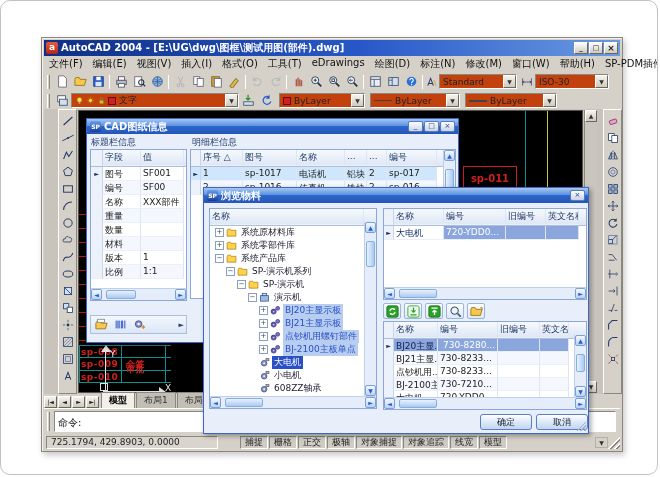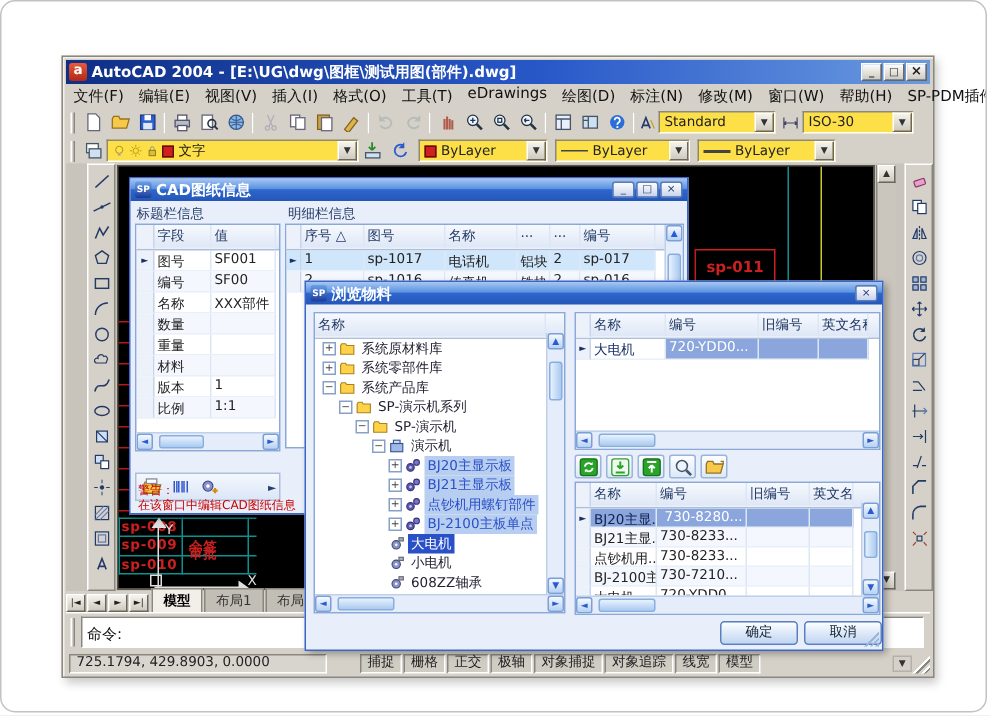--- a/index.html
+++ b/index.html
@@ -23,21 +23,21 @@
   #menubar{left:2px;top:18px;right:2px;height:15px;display:flex;align-items:center;font-size:10px;color:#111;background:#d5d1c8}
   .menu-item{padding:0 5px;white-space:nowrap}
   #menubar .spacer{flex:1}
 
   .grip{width:3px;height:14px;border-left:1px solid #fff;border-right:1px solid #8a877e;margin:0 3px;flex:0 0 auto}
   #tb1{left:2px;top:33px;right:2px;height:21px;display:flex;align-items:center;background:#d5d1c8}
   #tb2{left:2px;top:54px;right:2px;height:17px;display:flex;align-items:center;background:#d5d1c8}
   .tb-btn{width:18px;height:18px;display:flex;align-items:center;justify-content:center;background:transparent;border:none;padding:0}
   .tb-btn.grayed{opacity:.5}
   .sep{width:1px;height:14px;background:#96938a;border-right:1px solid #fff;margin:0 2px;flex:0 0 auto}
-  .combo{height:15px;background:#fde047;border:1px solid;border-color:#8a877e #fff #fff #8a877e;display:flex;align-items:center;
+  .combo{height:15px;background:#c2410c;border:1px solid;border-color:#8a877e #fff #fff #8a877e;display:flex;align-items:center;
        font-size:9px;color:#222;padding-left:3px;position:relative;flex:0 0 auto}
   .combo .val{flex:1;white-space:nowrap;overflow:hidden}
   .combo-arr{width:13px;height:13px;background:linear-gradient(#f5f3ee,#cfcabe);border:1px solid;border-color:#fff #6a675e #6a675e #fff;
        text-align:center;flex:0 0 auto}
   .combo-arr::after{content:"▼";font-size:6px;color:#333;line-height:11px}
   .swatch{width:8px;height:8px;background:#d02020;border:1px solid #601010;margin-right:3px;flex:0 0 auto}
   .line-swatch{width:18px;border-top:1px solid #444;margin-right:3px;flex:0 0 auto}
   .line-swatch.thick{border-top-width:2px}
   .mini-ic{margin-right:2px;display:flex;align-items:center;flex:0 0 auto}
 
@@ -694,26 +694,26 @@
             <span class="g-cell" style="width: 38px;">编号</span>
             <span class="g-cell" style="width: 43px;">SF00</span>
           </div>
           <div class="g-row">
             <span class="g-cell marker" style="width: 12px;"></span>
             <span class="g-cell" style="width: 38px;">名称</span>
             <span class="g-cell" style="width: 43px;">XXX部件</span>
           </div>
           <div class="g-row">
             <span class="g-cell marker" style="width: 12px;"></span>
-            <span class="g-cell" style="width: 38px;">数量</span>
+            <span class="g-cell" style="width: 38px;">重量</span>
             <span class="g-cell" style="width: 43px;"></span>
           </div>
           <div class="g-row">
             <span class="g-cell marker" style="width: 12px;"></span>
-            <span class="g-cell" style="width: 38px;">重量</span>
+            <span class="g-cell" style="width: 38px;">数量</span>
             <span class="g-cell" style="width: 43px;"></span>
           </div>
           <div class="g-row">
             <span class="g-cell marker" style="width: 12px;"></span>
             <span class="g-cell" style="width: 38px;">材料</span>
             <span class="g-cell" style="width: 43px;"></span>
           </div>
           <div class="g-row">
             <span class="g-cell marker" style="width: 12px;"></span>
             <span class="g-cell" style="width: 38px;">版本</span>
@@ -747,24 +747,20 @@
         <button class="mini-btn">
           <svg viewBox="0 0 15 15" width="13" height="13">
             <circle cx="6.5" cy="7" r="3.8" fill="#8a90c8" stroke="#44508a"></circle>
             <circle cx="6.5" cy="7" r="1.4" fill="#fff"></circle>
             <path d="M10 10.5h4m-2-2v4" stroke="#d88a10" stroke-width="1.6"></path>
           </svg>
         </button>
         <span class="ovf">►</span>
       </div>
 
-    <div id="cad-warning">
-      <div>警告：</div>
-      <div>在该窗口中编辑CAD图纸信息</div>
-    </div>
 
     <div class="panel" id="cadr-panel" style="left:103px;top:30px;width:266px;height:150px">
       <div class="g-head" id="cadr-head">
           <span class="g-cell marker" style="width: 10px;"></span>
           <span class="g-cell" style="width: 42px;">序号 △</span>
           <span class="g-cell" style="width: 54px;">图号</span>
           <span class="g-cell" style="width: 48px;">名称</span>
           <span class="g-cell" style="width: 22px;">...</span>
           <span class="g-cell" style="width: 20px;">...</span>
           <span class="g-cell" style="width: 50px;">编号</span>

